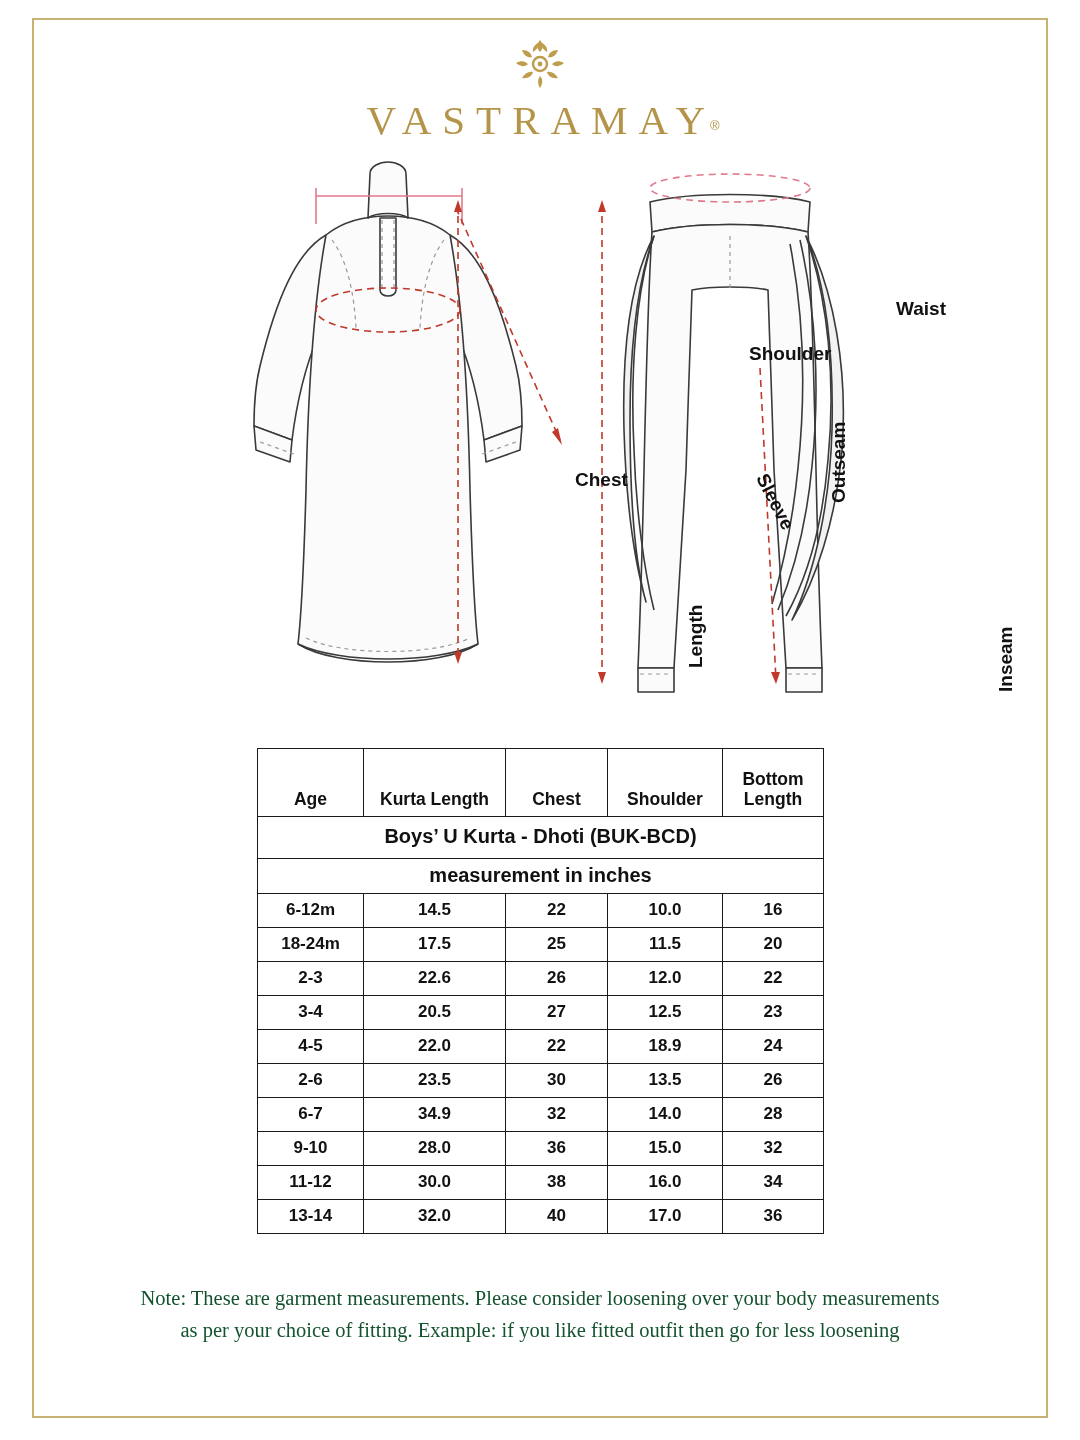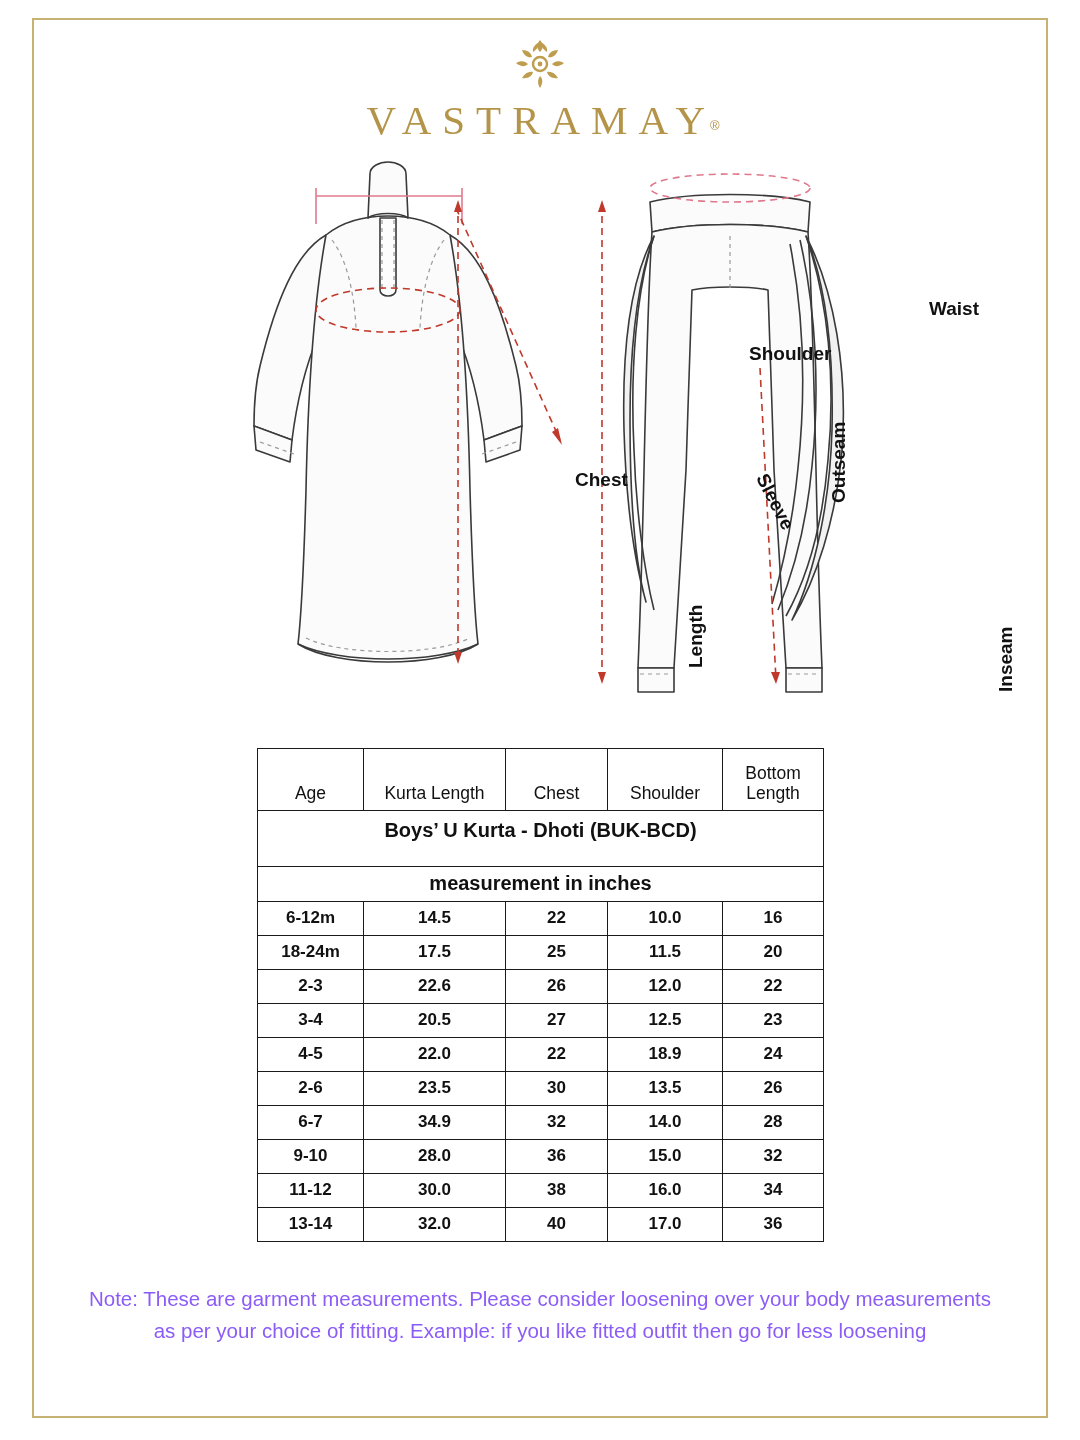--- a/index.html
+++ b/index.html
@@ -74,21 +74,21 @@
     font-family: "Liberation Sans", sans-serif;
     font-weight: bold;
     font-size: 19px;
     color: #111;
     white-space: nowrap;
   }
   .lbl-shoulder { left: 519px; top: 203px; }
   .lbl-chest    { left: 345px; top: 329px; }
   .lbl-sleeve   { left: 541px; top: 330px; transform: rotate(63deg); transform-origin: left top; }
   .lbl-length   { left: 455px; top: 528px; transform: rotate(-90deg); transform-origin: left top; }
-  .lbl-waist    { left: 699px; top: 158px; }
+  .lbl-waist    { left: 666px; top: 158px; }
   .lbl-outseam  { left: 598px; top: 363px; transform: rotate(-90deg); transform-origin: left top; }
   .lbl-inseam   { left: 765px; top: 552px; transform: rotate(-90deg); transform-origin: left top; }
 
   
   .table-wrap {
     position: absolute;
     left: 257px;
     top: 748px;
     width: 566px;
   }
@@ -99,31 +99,31 @@
   }
   table, th, td { border: 1px solid #1a1a1a; }
   th, td {
     text-align: center;
     font-family: "Liberation Sans", sans-serif;
     color: #111;
   }
   .t-title td {
     font-size: 20px;
     font-weight: bold;
-    padding: 8px 4px 24px 4px;
+    padding: 8px 4px 10px 4px;
   }
   .t-sub td {
     font-size: 20px;
     font-weight: bold;
     padding: 5px 4px 6px 4px;
   }
   thead.head th {
     font-size: 17.5px;
-    font-weight: normal;
-    padding: 14px 2px 7px 2px;
+    font-weight: bold;
+    padding: 20px 2px 7px 2px;
     vertical-align: bottom;
     line-height: 1.15;
     height: 62px;
   }
   tbody td {
     font-size: 17px;
     font-weight: bold;
     padding: 6px 2px 7px 2px;
   }
   col.c-age { width: 106px; }
@@ -133,22 +133,23 @@
   col.c-bottom { width: 101px; }
 
   
   .note {
     position: absolute;
     left: 46px;
     top: 1283px;
     width: 988px;
     font-size: 20.5px;
     line-height: 1.55;
-    color: #8b5cf6;
+    color: #14532d;
     text-align: center;
+    font-family: Liberation Serif, serif;
   }
   .note .l2 { display: block; }
 </style>
 </head>
 <body>
 
 <div class="page">
 
   <div class="page-border"></div>
 

